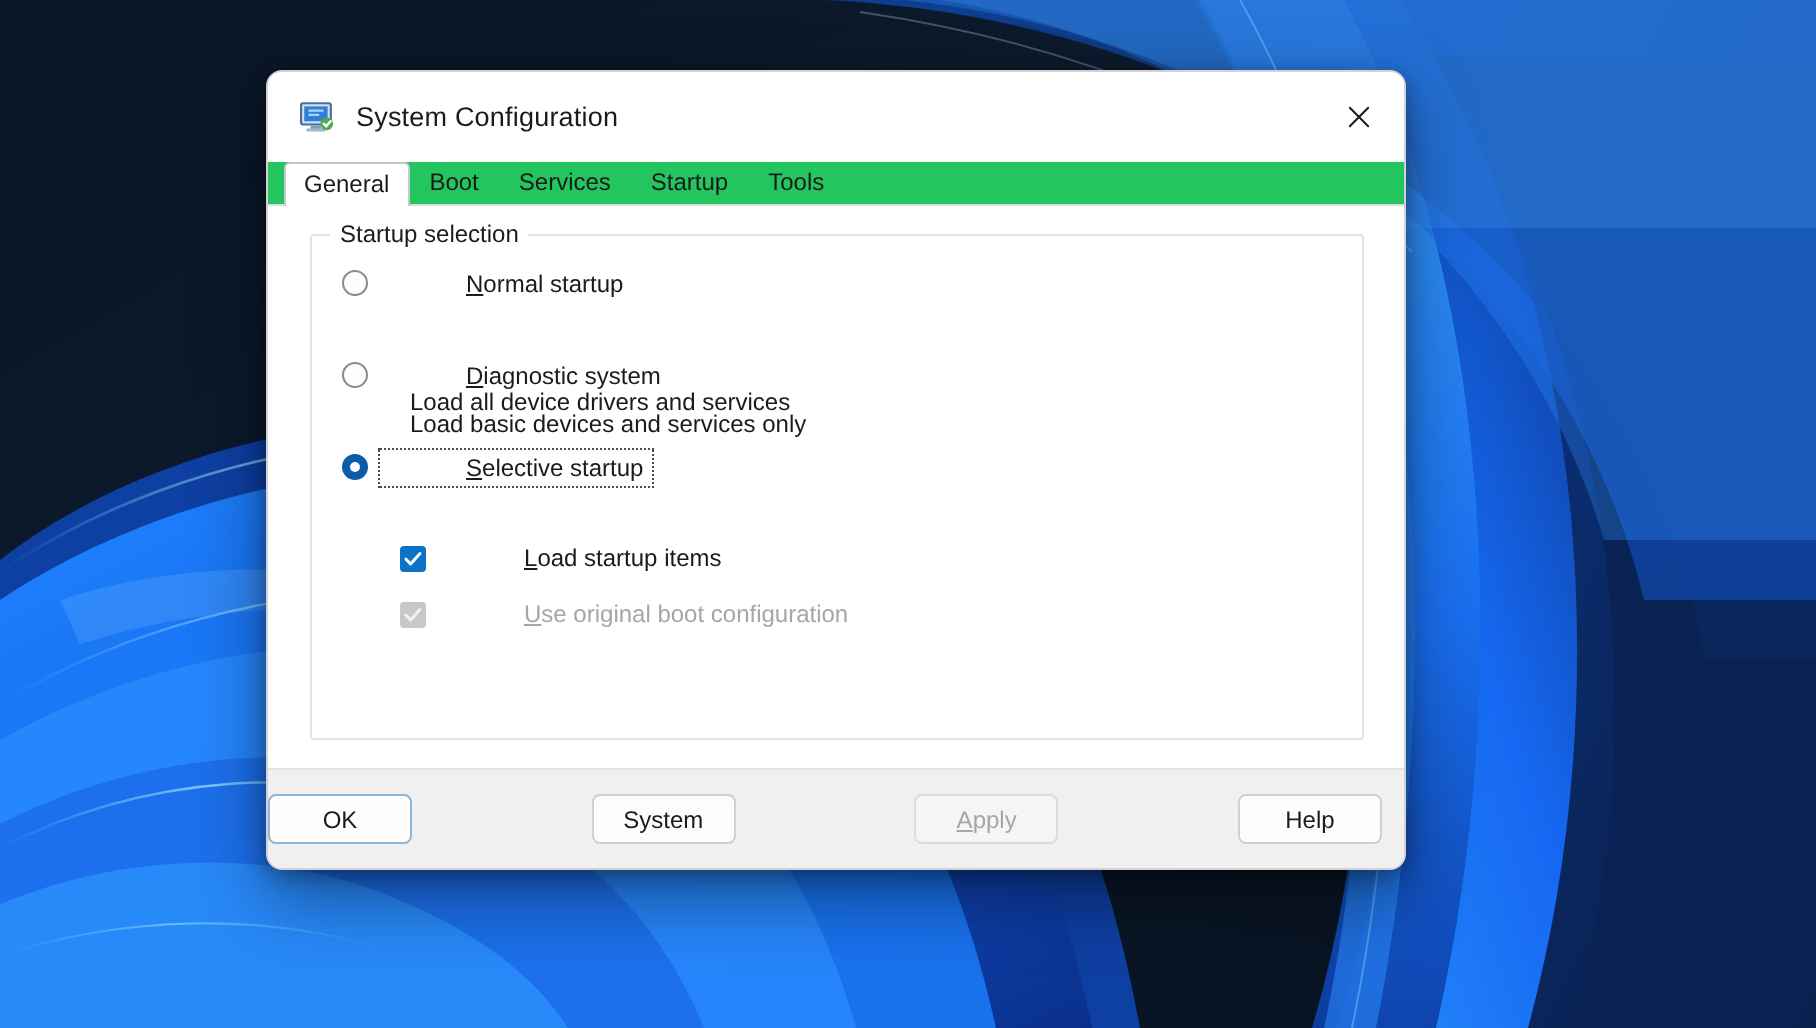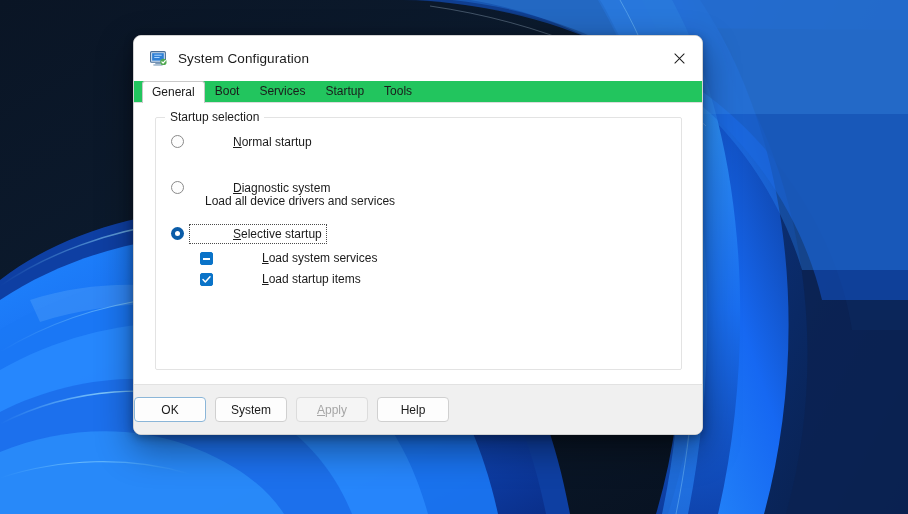--- a/index.html
+++ b/index.html
@@ -171,21 +171,21 @@
     left:2px; top:5px;
     width:7px; height:2px;
     background:#ffffff;
   }
 
   
   #footer {
     flex:0 0 50px; height:50px;
     background:#f0f0f0;
     border-top:1px solid #e2e2e2;
-    display:flex; align-items:center; justify-content:flex-start;
+    display:flex; align-items:center; justify-content:space-between;
     padding-right:11px;
     gap:9px;
   }
   .btn {
     width:72px; height:25px;
     background:#fdfdfd;
     border:1px solid #d0d0d0;
     border-radius:4px;
     font-family:"Liberation Sans", sans-serif;
     font-size:12px;
@@ -304,43 +304,46 @@
       <div class="opt-row" style="left:15px; top:17px;">
         <span class="radio"></span>
         <span class="opt-label"><span class="acc">N</span><span>ormal startup</span></span>
       </div>
       <div class="desc" style="left:49px; top:41px;margin-top:35px;">Load all device drivers and services</div>
 
       <div class="opt-row" style="left:15px; top:63px;">
         <span class="radio"></span>
         <span class="opt-label"><span class="acc">D</span><span>iagnostic system</span></span>
       </div>
+      <div class="desc" style="left:49px; top:87px;">Load basic devices and services only</div>
 
       <div class="opt-row" style="left:15px; top:109px;">
         <span class="radio checked"></span>
         <span class="opt-label"><span class="acc">S</span><span>elective startup</span></span>
         <span class="focusring"></span>
       </div>
 
-      <div class="opt-row" style="left:44px; top:133px;">
-        <span class="cbox indeterminate">
-          <span class="dash"></span>
-        </span>
-        <span class="opt-label"><span class="acc">L</span><span>oad system services</span></span>
-      </div>
 
       <div class="opt-row" style="left:44px; top:154px;">
         <span class="cbox checked">
           <svg viewBox="0 0 11 11">
               <path d="M2 5.6 L4.3 8 L9 2.8" stroke="#ffffff" stroke-width="1.5" fill="none" stroke-linecap="round" stroke-linejoin="round"></path>
             </svg>
         </span>
         <span class="opt-label"><span class="acc">L</span><span>oad startup items</span></span>
       </div>
 
+      <div class="opt-row" style="left:44px; top:182px;">
+        <span class="cbox disabled">
+          <svg viewBox="0 0 11 11">
+              <path d="M2 5.6 L4.3 8 L9 2.8" stroke="#f2f2f2" stroke-width="1.5" fill="none" stroke-linecap="round" stroke-linejoin="round"></path>
+            </svg>
+        </span>
+        <span class="opt-label dim"><span class="acc">U</span><span>se original boot configuration</span></span>
+      </div>
 
     </div>
   </div>
 
   <div id="footer">
     <div class="btn default">OK</div>
     <div class="btn">System</div>
     <div class="btn disabled">
         <span class="acc">A</span>
         <span>pply</span>

